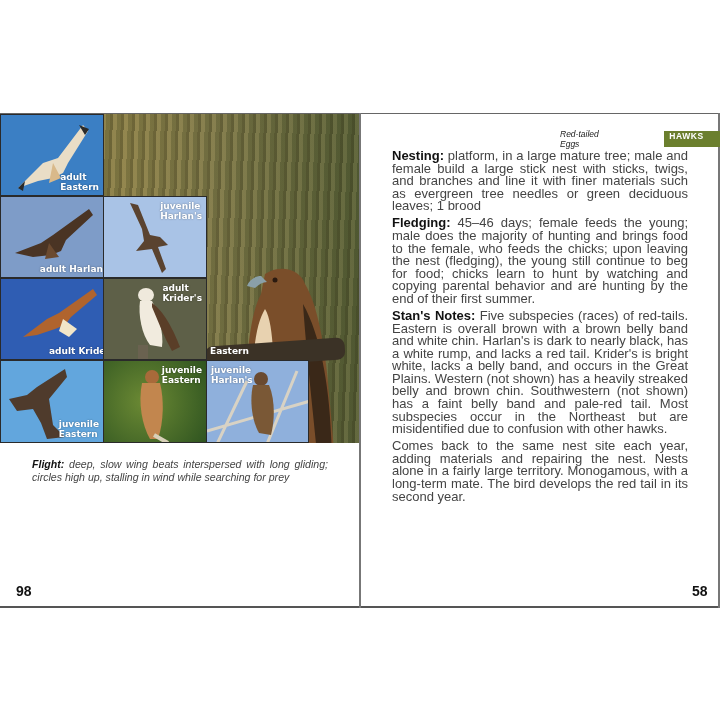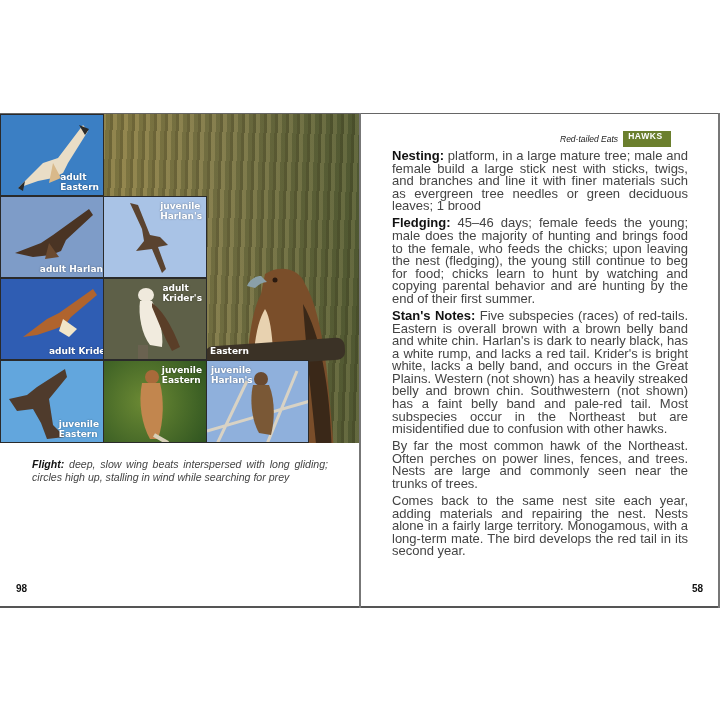--- a/index.html
+++ b/index.html
@@ -24,26 +24,26 @@
   .bird { position: absolute; }
 
   .main-label { position: absolute; left: 210px; top: 346px; color: #fff; font-weight: bold; font-size: 9px;
                 font-family: "DejaVu Sans", sans-serif; }
 
   .bigbird { position: absolute; left: 225px; top: 150px; width: 120px; height: 270px; }
 
   .text-left { position: absolute; left: 32px; top: 458px; width: 296px; font-size: 10.6px; line-height: 12.6px; text-align: justify; color: #444; }
   .text-left p { margin-bottom: 4px; font-style: italic; }
   .text-left b, .text-right b { color: #111; font-weight: bold; }
-  .pnum { position: absolute; font-size: 10px; font-weight: bold; color: #111; }
+  .pnum { position: absolute; font-size: 14px; font-weight: bold; color: #111; }
 
   
   .running-head { position: absolute; left: 560px; top: 133px; height: 11px; display: flex; align-items: center; }
   .rh-title { font-style: italic; font-size: 8.5px; color: #222; margin-right: 5px; }
-  .rh-tag { background: #6b7f2e; color: #fff; font-weight: bold; font-size: 8.5px; letter-spacing: .6px; padding: 0 14px 16px 5px; height: 11px; line-height: 11px; width: 48px; }
+  .rh-tag { background: #6b7f2e; color: #fff; font-weight: bold; font-size: 8.5px; letter-spacing: .6px; padding: 0 14px 16px 5px; height: 11px; line-height: 11px; width: 56px; margin-left: 39px; }
   .text-right { position: absolute; left: 392px; top: 150px; width: 296px; font-size: 13px; line-height: 12.6px; text-align: justify; color: #444; }
   .text-right p { margin-bottom: 4.4px; }
 </style>
 </head>
 <body>
 
 <div class="spread"></div>
 <div class="divider"></div>
 <div class="edge-r"></div>
 
@@ -133,24 +133,23 @@
 
   <div class="main-label" style="left:210px;top:232px;">Eastern</div>
 </div>
 
 <div class="text-left">
   <p><b>Flight:</b><span> deep, slow wing beats interspersed with long gliding; circles high up, stalling in wind while searching for prey</span></p>
 </div>
 <div class="pnum" style="left:16px;top:583px;">98</div>
 
 <div class="running-head">
-  <span class="rh-title">Red-tailed Eats</span>
+  <span class="rh-title">Red-tailed Eggs</span>
   <span class="rh-tag">HAWKS</span>
 </div>
 
 <div class="text-right">
   <p><b>Nesting:</b><span> platform, in a large mature tree; male and female build a large stick nest with sticks, twigs, and branches and line it with finer materials such as evergreen tree needles or green deciduous leaves; 1 brood</span></p>
   <p><b>Fledging:</b><span> 45–46 days; female feeds the young; male does the majority of hunting and brings food to the female, who feeds the chicks; upon leaving the nest (fledging), the young still continue to beg for food; chicks learn to hunt by watching and copying parental behavior and are hunting by the end of their first summer.</span></p>
   <p><b>Stan's Notes:</b><span> Five subspecies (races) of red-tails. Eastern is overall brown with a brown belly band and white chin. Harlan's is dark to nearly black, has a white rump, and lacks a red tail. Krider's is bright white, lacks a belly band, and occurs in the Great Plains. Western (not shown) has a heavily streaked belly and brown chin. Southwestern (not shown) has a faint belly band and pale-red tail. Most subspecies occur in the Northeast but are misidentified due to confusion with other hawks.</span></p>
-  <p><span>By far the most common hawk of the Northeast. Often perches on power lines, fences, and trees. Nests are large and commonly seen near the trunks of trees.</span></p>
   <p><span>Comes back to the same nest site each year, adding materials and repairing the nest. Nests alone in a fairly large territory. Monogamous, with a long-term mate. The bird develops the red tail in its second year.</span></p>
 </div>
 <div class="pnum" style="left:692px;top:583px;">58</div>
 
 </body></html>

